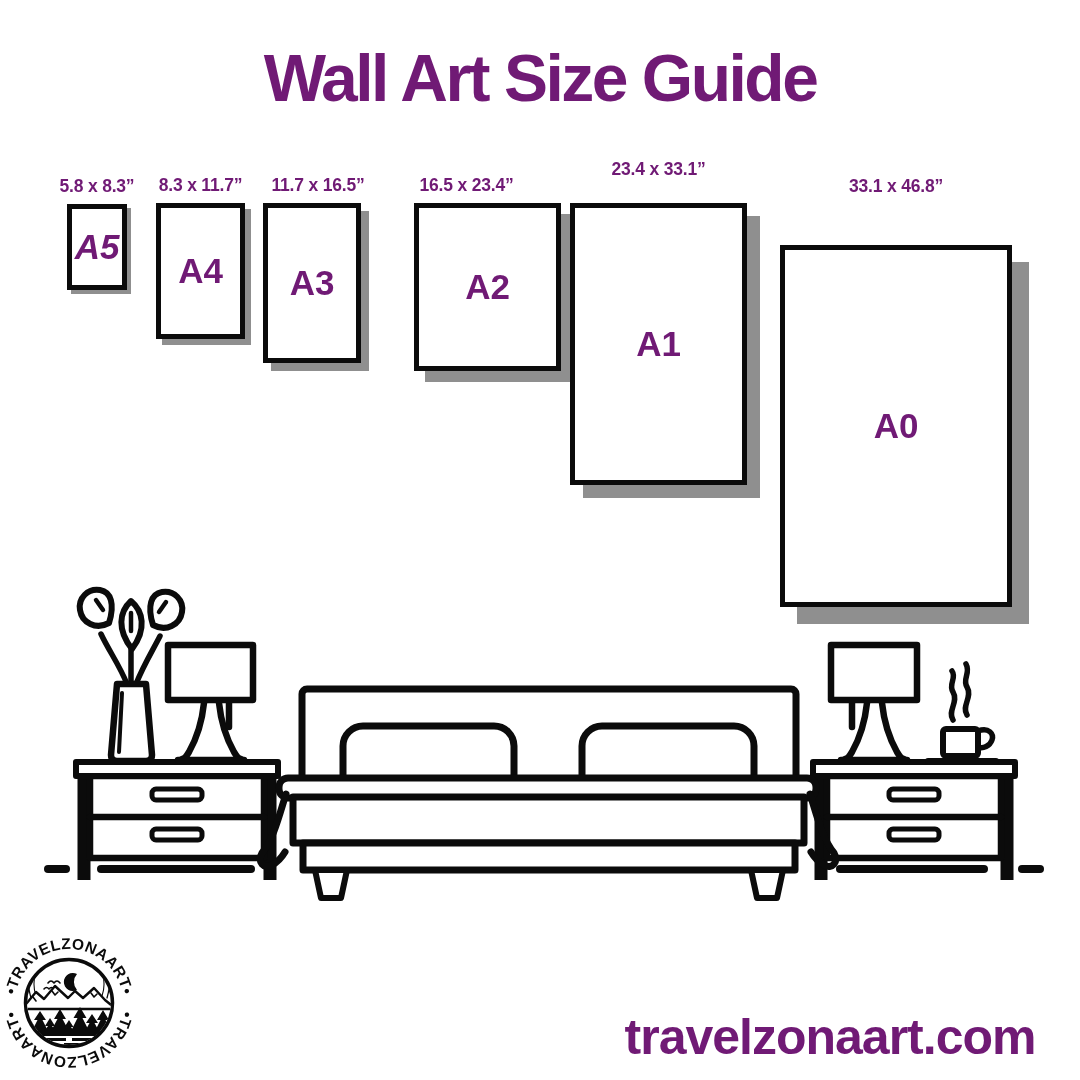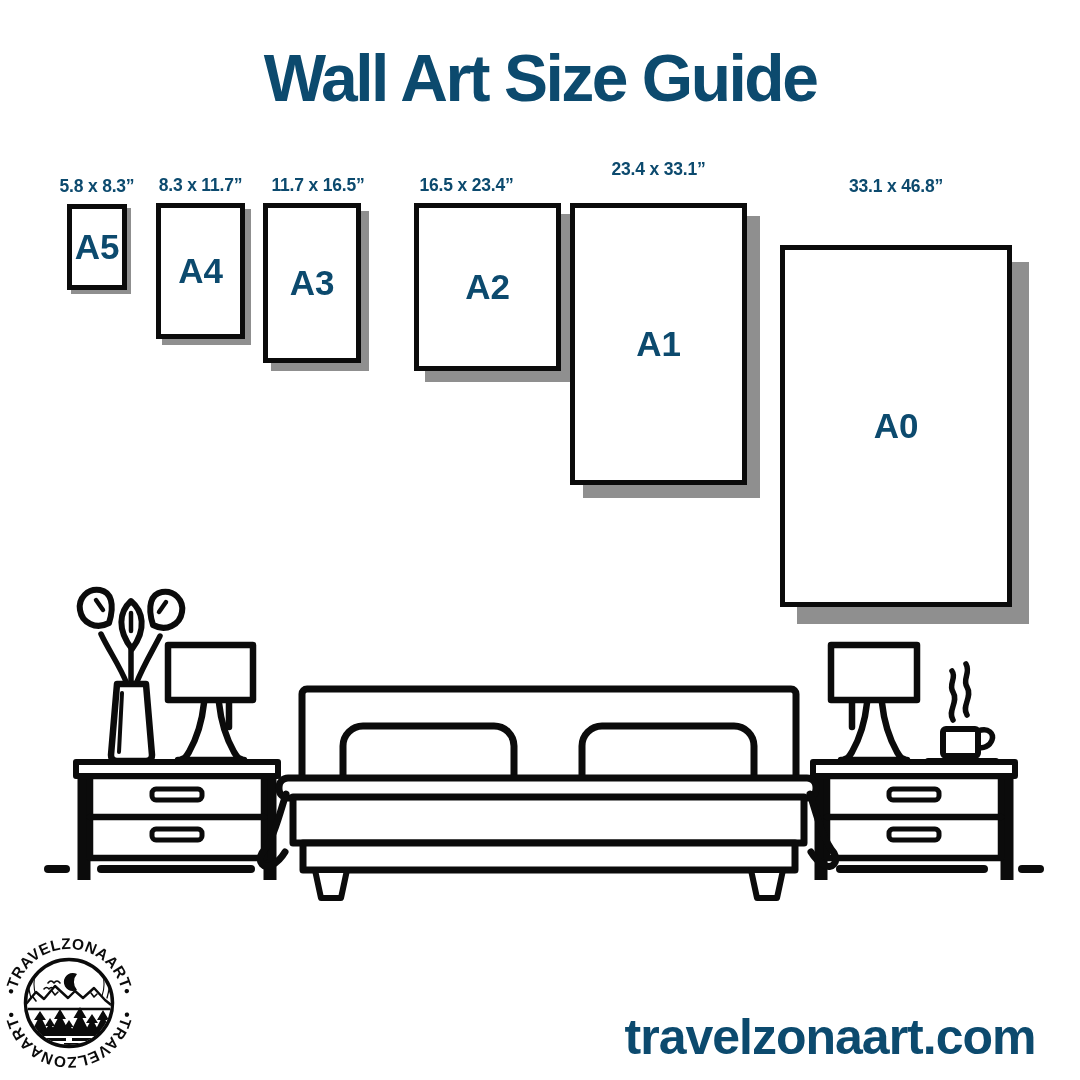--- a/index.html
+++ b/index.html
@@ -1,18 +1,18 @@
 <!DOCTYPE html>
 <html><head>
 <meta charset="utf-8">
 <style>
   html,body{margin:0;padding:0;background:#ffffff;}
   .canvas{
     position:relative;width:1080px;height:1080px;overflow:hidden;
-    background:#ffffff;color:#0c4a6e;
+    background:#ffffff;color:#701a75;
     font-family:"Liberation Sans",sans-serif;
   }
   .title{
     position:absolute;left:0;top:42px;width:1080px;text-align:center;
     font-size:66px;font-weight:bold;letter-spacing:-2.5px;line-height:1.1;
   }
   .dim-label{
     position:absolute;width:200px;text-align:center;
     font-size:17.5px;font-weight:bold;letter-spacing:-0.2px;white-space:nowrap;
   }
@@ -31,21 +31,21 @@
 </style>
 </head>
 <body>
 
 <div class="canvas">
 
   <div class="title">Wall Art Size Guide</div>
 
   <div id="frames-layer">
       <div class="dim-label" style="left: -3px; top: 176px;">5.8 x 8.3”</div>
-      <div class="frame" style="left: 67px; top: 204px; width: 60px; height: 86px; box-shadow: rgb(143, 143, 143) 4px 4px 0px;">
+      <div class="frame" style="left: 67px; top: 204px; width: 60px; height: 86px; box-shadow: rgb(143, 143, 143) 4px 4px 0px; font-style: italic;">
         <div class="frame-code">A5</div>
       </div>
       <div class="dim-label" style="left: 100.5px; top: 175px;">8.3 x 11.7”</div>
       <div class="frame" style="left: 156px; top: 203px; width: 89px; height: 136px; box-shadow: rgb(143, 143, 143) 6px 6px 0px;">
         <div class="frame-code">A4</div>
       </div>
       <div class="dim-label" style="left: 218px; top: 175px;">11.7 x 16.5”</div>
       <div class="frame" style="left: 263px; top: 203px; width: 98px; height: 160px; box-shadow: rgb(143, 143, 143) 8px 8px 0px;">
         <div class="frame-code">A3</div>
       </div>

